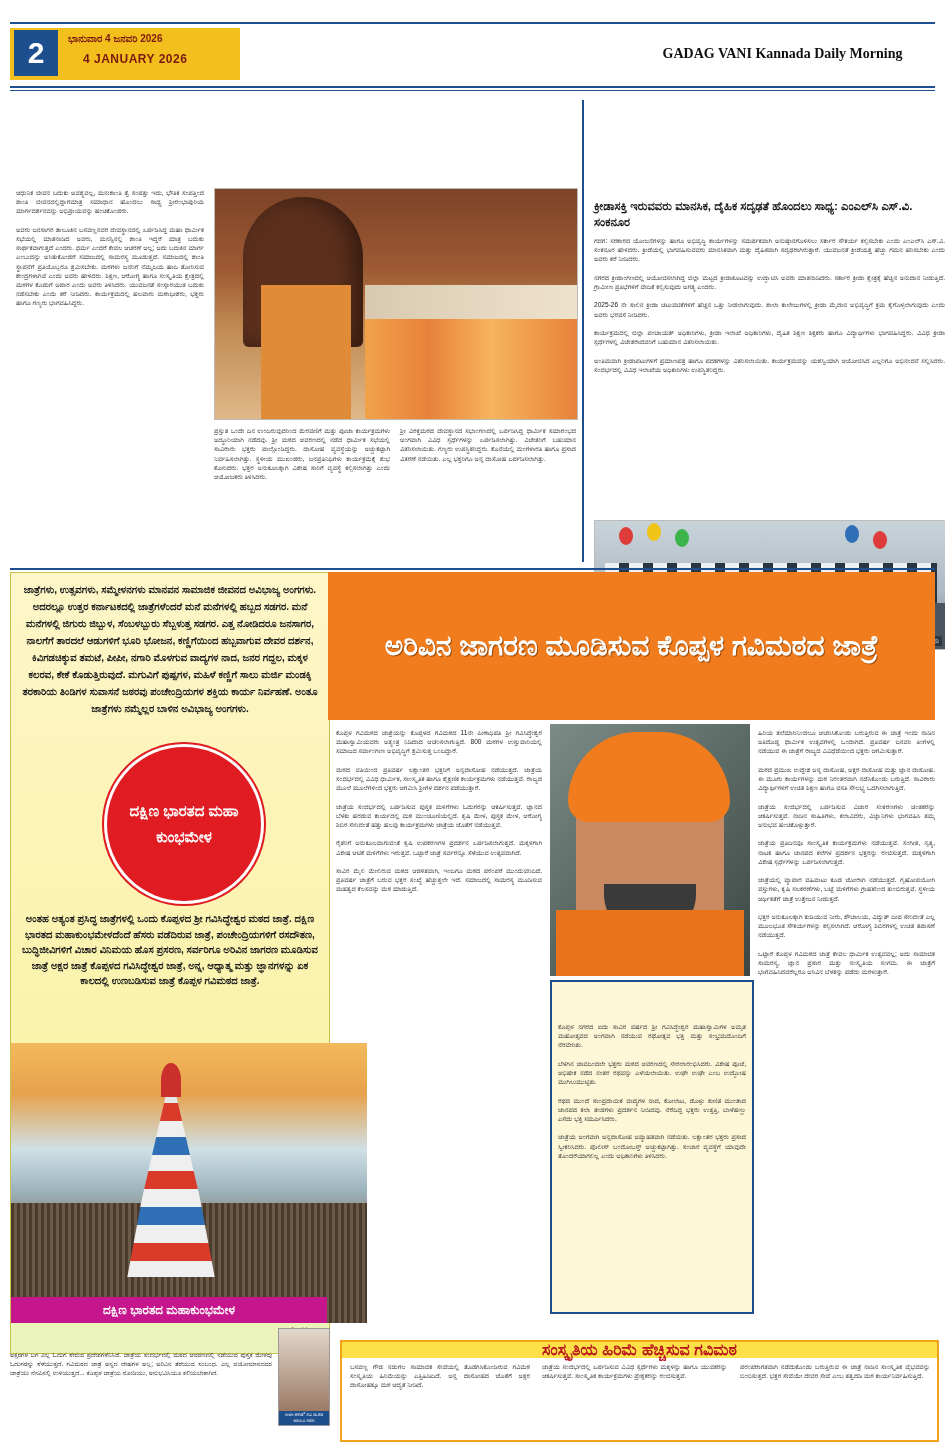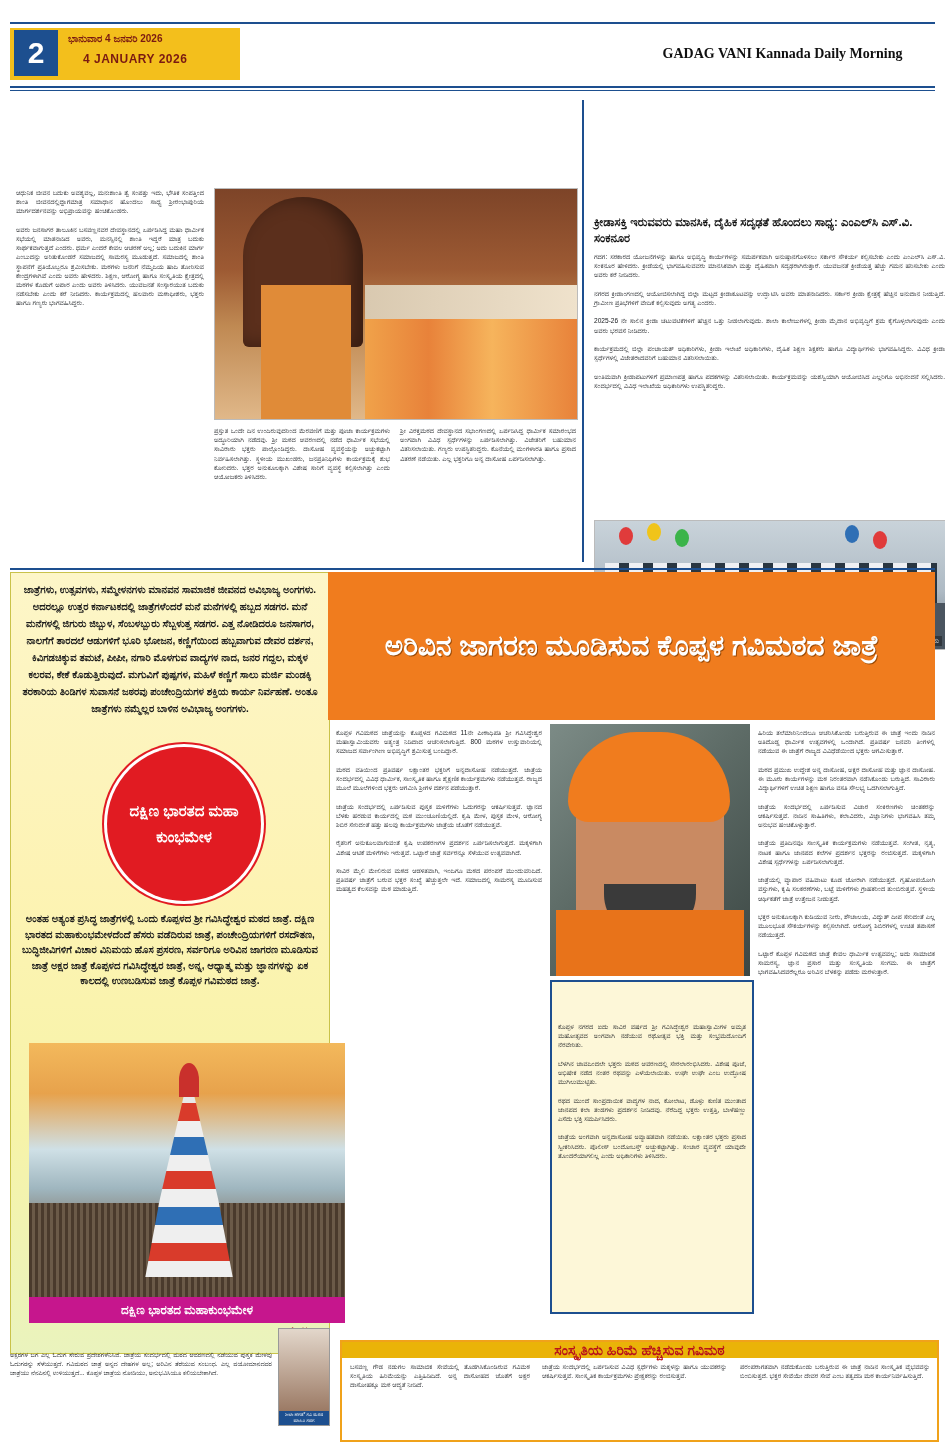--- a/index.html
+++ b/index.html
@@ -36,39 +36,39 @@
   .photo1{position:absolute;left:204px;top:92px;width:362px;height:230px;background:#6d3b25;overflow:hidden;border:1px solid #bbb;}
   .p1-sky{position:absolute;left:0;top:0;width:100%;height:100%;background:linear-gradient(180deg,#7d4428 0%,#9d5a33 35%,#c08a53 60%,#e0b889 100%);}
   .p1-arch{position:absolute;left:28px;top:8px;width:120px;height:150px;background:#5b2f1c;border-radius:60px 60px 6px 6px;box-shadow:inset -10px 0 20px rgba(0,0,0,.4);}
   .p1-monks{position:absolute;left:150px;top:96px;width:212px;height:134px;background:linear-gradient(90deg,#f0a24a,#e8823a 30%,#f6b45c 60%,#e8823a);}
   .p1-monks:before{content:"";position:absolute;left:0;top:0;right:0;height:34px;background:linear-gradient(90deg,#d9c9b0,#efe2cc);}
   .p1-figure{position:absolute;left:46px;top:96px;width:90px;height:134px;background:#e08b38;}
   .col-b{position:absolute;left:204px;top:330px;width:176px;}
   .col-c{position:absolute;left:390px;top:330px;width:176px;}
 
   
-  .sec-tr{position:absolute;left:584px;top:102px;width:351px;margin-top:16px;}
+  .sec-tr{position:absolute;left:584px;top:102px;width:351px;}
   .hl-tr{font-size:11.5px;font-weight:bold;line-height:16px;color:#111;}
   .photo2{position:absolute;left:584px;top:424px;width:351px;height:128px;background:#8b9aa5;overflow:hidden;border:1px solid #bbb;}
   .p2-wall{position:absolute;left:0;top:0;width:100%;height:100%;background:linear-gradient(180deg,#c9d3da 0%,#aebac4 55%,#6d7a84 100%);}
   .p2-stage{position:absolute;left:0;bottom:0;width:100%;height:46px;background:#4a5560;}
   .p2-people{position:absolute;left:10px;bottom:24px;width:332px;height:62px;background:repeating-linear-gradient(90deg,#f4f4f6 0 14px,#1d2a35 14px 24px);opacity:.92;}
   .p2-ball{position:absolute;border-radius:50%;}
   .p2-cap{position:absolute;right:4px;bottom:3px;font-size:7px;color:#fff;background:rgba(0,0,0,.35);padding:1px 3px;}
 
   
   .rule-h{position:absolute;background:#1d4f8f;}
 
   
   .feature{position:absolute;left:10px;top:572px;width:925px;height:780px;}
   .feat-left{position:absolute;left:0;top:0;width:318px;height:780px;background:linear-gradient(180deg,#fdf6c8 0%,#fdf3b4 40%,#f7f3a8 70%,#eaf3bd 100%);border:1px solid #c9c24a;}
   .feat-left .intro{position:absolute;left:10px;top:8px;width:298px;font-size:10px;line-height:17px;font-weight:bold;text-align:center;color:#1b1b1b;}
   .kumbha-badge{position:absolute;left:96px;top:174px;width:154px;height:154px;border-radius:50%;background:#e11b22;color:#fff;display:flex;align-items:center;justify-content:center;text-align:center;font-size:15px;font-weight:bold;line-height:26px;box-shadow:0 0 0 3px #fff,0 0 0 5px #e11b22;}
   .feat-left .intro2{position:absolute;left:10px;top:338px;width:298px;font-size:10px;line-height:15.5px;font-weight:bold;text-align:center;color:#1b1b1b;}
-  .photo3{position:absolute;left:18px;top:470px;width:316px;height:280px;overflow:hidden;}
+  .photo3{position:absolute;left:0;top:470px;width:316px;height:280px;overflow:hidden;padding-left:40px;}
   .p3-sky{position:absolute;inset:0;background:linear-gradient(180deg,#f3b95c 0%,#e7a24c 18%,#cfe0e6 38%,#9fb6bf 52%,#7c6a58 70%,#5b4b3c 100%);}
   .p3-crowd{position:absolute;left:0;bottom:0;width:100%;height:120px;background:repeating-linear-gradient(90deg,#4a3a2c 0 3px,#6b5a48 3px 6px),repeating-linear-gradient(0deg,#4a3a2c 0 3px,#5c4b3a 3px 6px);}
   .p3-chariot{position:absolute;left:108px;top:48px;width:104px;height:186px;background:linear-gradient(180deg,#e8e8e8 0 12px,#d93b2b 12px 30px,#efefef 30px 46px,#2f6fb5 46px 64px,#efefef 64px 80px,#d93b2b 80px 98px,#efefef 98px 116px,#2f6fb5 116px 134px,#efefef 134px 152px,#d93b2b 152px 170px,#efefef 170px 186px);clip-path:polygon(46% 0,54% 0,78% 58%,92% 100%,8% 100%,22% 58%);}
   .p3-top{position:absolute;left:150px;top:20px;width:20px;height:34px;background:#c9302c;border-radius:50% 50% 0 0;}
   .p3-cap{position:absolute;left:0;bottom:0;width:316px;height:26px;background:#c6168d;color:#fff;font-size:12px;font-weight:bold;display:flex;align-items:center;justify-content:center;}
 
   .feat-head{position:absolute;left:318px;top:0;width:607px;height:148px;background:#f07c1e;display:flex;align-items:center;justify-content:center;}
   .feat-head span{color:#fff;font-size:28px;font-weight:bold;line-height:56px;text-align:center;text-shadow:1px 1px 0 #9a4a06;}
 
   .feat-c1{position:absolute;left:326px;top:156px;width:206px;}
@@ -87,21 +87,21 @@
 
   
   .bottom{position:absolute;left:10px;top:1358px;width:925px;height:80px;}
   .b-left{position:absolute;left:0;top:-12px;width:318px;height:92px;}
   .b-lady{position:absolute;left:268px;top:-18px;width:50px;height:96px;background:linear-gradient(180deg,#e3d7cb,#8f6a53);border:1px solid #999;}
   .b-lady .nm{position:absolute;left:0;bottom:0;width:100%;background:#1d4f8f;color:#fff;font-size:4.6px;text-align:center;line-height:6px;padding:1px 0;}
   .b-ltxt{position:absolute;left:0;top:4px;width:262px;font-size:6.4px;line-height:9px;}
   .b-lname{position:absolute;left:258px;top:-20px;width:62px;font-size:7px;color:#b8121b;font-weight:bold;text-align:center;}
 
   .b-right{position:absolute;left:330px;top:-18px;width:595px;height:98px;border:2px solid #f0a21a;background:#fff;}
-  .b-rhead{position:absolute;left:0;top:0;width:100%;height:16px;background:#eab308;color:#b8121b;font-size:14px;font-weight:bold;display:flex;align-items:center;justify-content:center;}
+  .b-rhead{position:absolute;left:0;top:0;width:100%;height:16px;background:#fde047;color:#b8121b;font-size:16px;font-weight:bold;display:flex;align-items:center;justify-content:center;}
   .b-rc1{position:absolute;left:8px;top:20px;width:180px;}
   .b-rc2{position:absolute;left:200px;top:20px;width:185px;}
   .b-rc3{position:absolute;left:398px;top:20px;width:190px;}
 </style>
 </head>
 <body>
 
 <div class="page">
 
   <div class="masthead">

